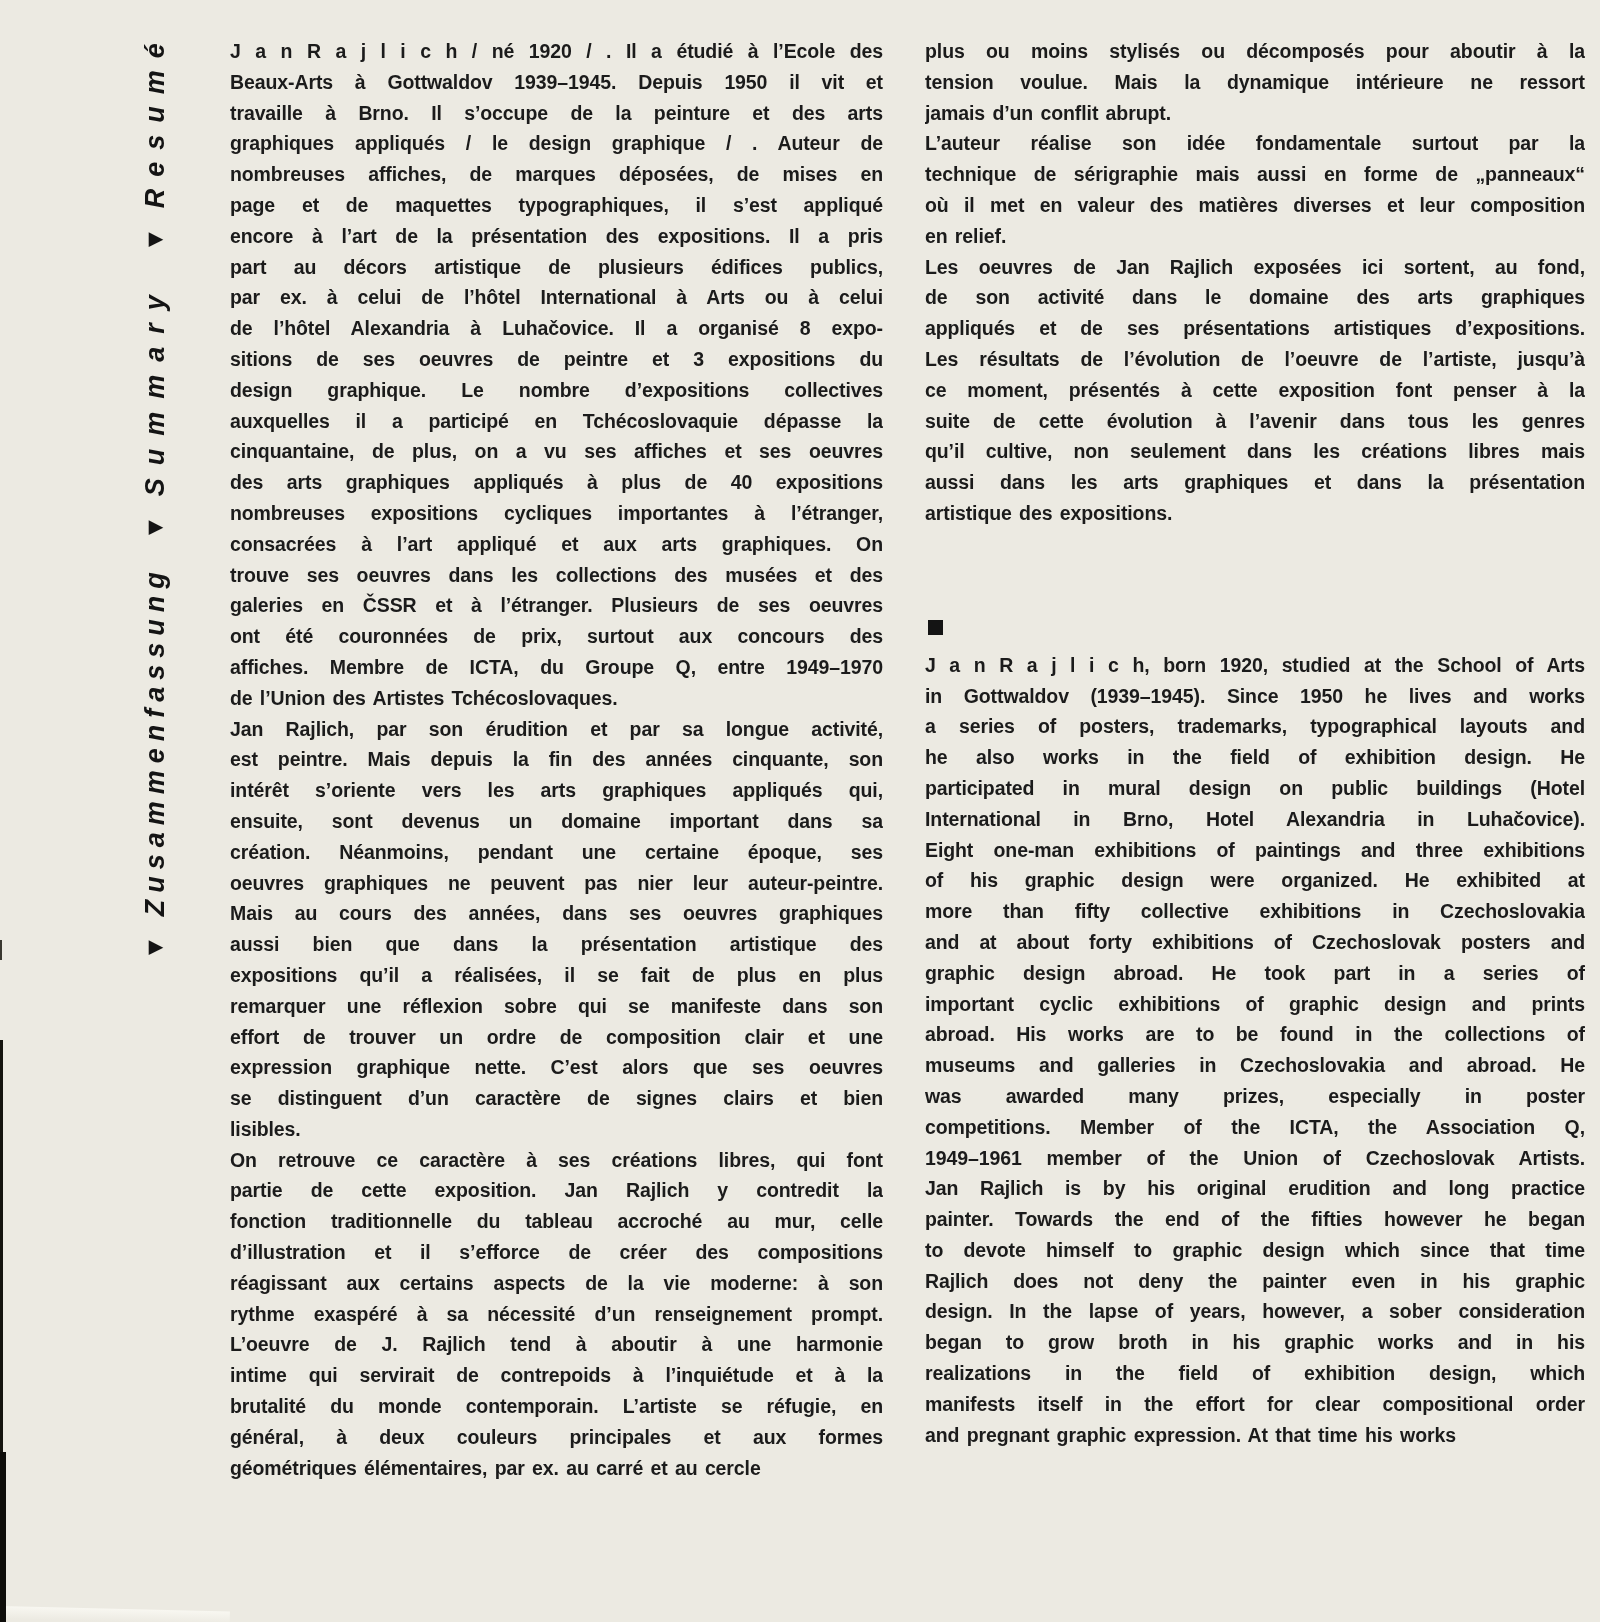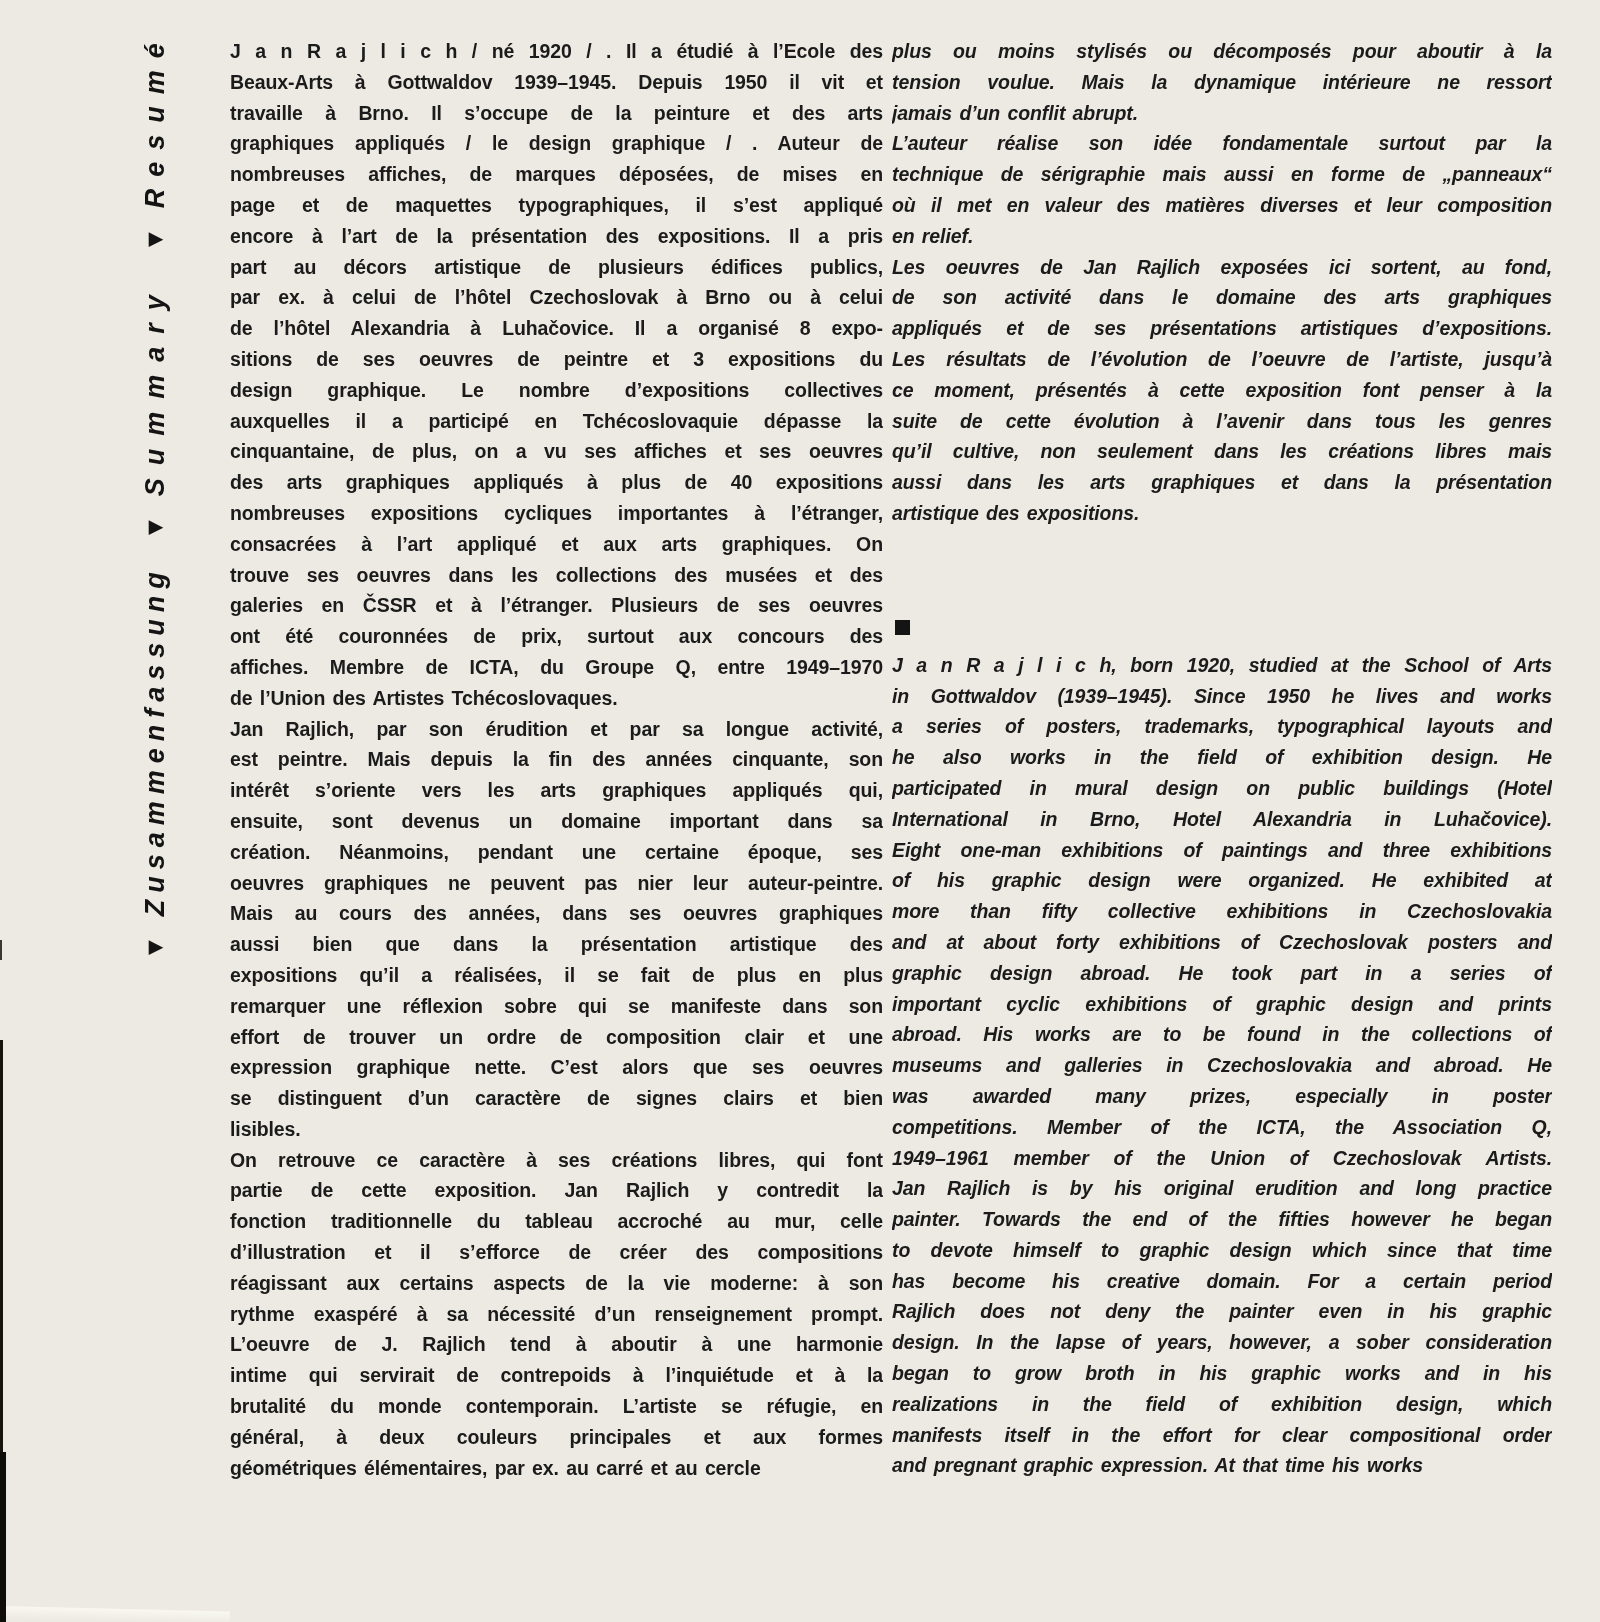--- a/index.html
+++ b/index.html
@@ -23,21 +23,21 @@
   .col {
     position: absolute;
     top: 36px;
     font-size: 19.5px;
     font-weight: 700;
     letter-spacing: -0.1px;
     word-spacing: 2px;
     color: #1b1b1b;
   }
   .col-left  { left: 230px; width: 653px; }
-  .col-right { left: 892px; width: 660px; font-style: italic; }
+  .col-right { left: 925px; width: 660px; }
   .line {
     height: 30.8px;
     line-height: 30.8px;
     overflow: hidden;
     text-align: justify;
     text-align-last: justify;
   }
   .line.end {
     text-align-last: left;
   }
@@ -103,21 +103,21 @@
 
   <div class="col col-left">
       <div class="line">J a n   R a j l i c h / né 1920 / . Il a étudié à l’Ecole des</div>
       <div class="line">Beaux-Arts à Gottwaldov 1939–1945. Depuis 1950 il vit et</div>
       <div class="line">travaille à Brno. Il s’occupe de la peinture et des arts</div>
       <div class="line">graphiques appliqués / le design graphique / . Auteur de</div>
       <div class="line">nombreuses affiches, de marques déposées, de mises en</div>
       <div class="line">page et de maquettes typographiques, il s’est appliqué</div>
       <div class="line">encore à l’art de la présentation des expositions. Il a pris</div>
       <div class="line">part au décors artistique de plusieurs édifices publics,</div>
-      <div class="line">par ex. à celui de l’hôtel Czechoslovak à Brno ou à celui</div>
+      <div class="line">par ex. à celui de l’hôtel International à Arts ou à celui</div>
       <div class="line">de l’hôtel Alexandria à Luhačovice. Il a organisé 8 expo-</div>
       <div class="line">sitions de ses oeuvres de peintre et 3 expositions du</div>
       <div class="line">design graphique. Le nombre d’expositions collectives</div>
       <div class="line">auxquelles il a participé en Tchécoslovaquie dépasse la</div>
       <div class="line">cinquantaine, de plus, on a vu ses affiches et ses oeuvres</div>
       <div class="line">des arts graphiques appliqués à plus de 40 expositions</div>
       <div class="line">nombreuses expositions cycliques importantes à l’étranger,</div>
       <div class="line">consacrées à l’art appliqué et aux arts graphiques. On</div>
       <div class="line">trouve ses oeuvres dans les collections des musées et des</div>
       <div class="line">galeries en ČSSR et à l’étranger. Plusieurs de ses oeuvres</div>
@@ -185,21 +185,20 @@
         <div class="line">graphic design abroad. He took part in a series of</div>
         <div class="line">important cyclic exhibitions of graphic design and prints</div>
         <div class="line">abroad. His works are to be found in the collections of</div>
         <div class="line">museums and galleries in Czechoslovakia and abroad. He</div>
         <div class="line">was awarded many prizes, especially in poster</div>
         <div class="line">competitions. Member of the ICTA, the Association Q,</div>
         <div class="line">1949–1961 member of the Union of Czechoslovak Artists.</div>
         <div class="line">Jan Rajlich is by his original erudition and long practice</div>
         <div class="line">painter. Towards the end of the fifties however he began</div>
         <div class="line">to devote himself to graphic design which since that time</div>
-        <div class="line">has become his creative domain. For a certain period</div>
         <div class="line">Rajlich does not deny the painter even in his graphic</div>
         <div class="line">design. In the lapse of years, however, a sober consideration</div>
         <div class="line">began to grow broth in his graphic works and in his</div>
         <div class="line">realizations in the field of exhibition design, which</div>
         <div class="line">manifests itself in the effort for clear compositional order</div>
         <div class="line end">and pregnant graphic expression. At that time his works</div>
       </div>
   </div>
 
   <div class="corner-edge"></div>

